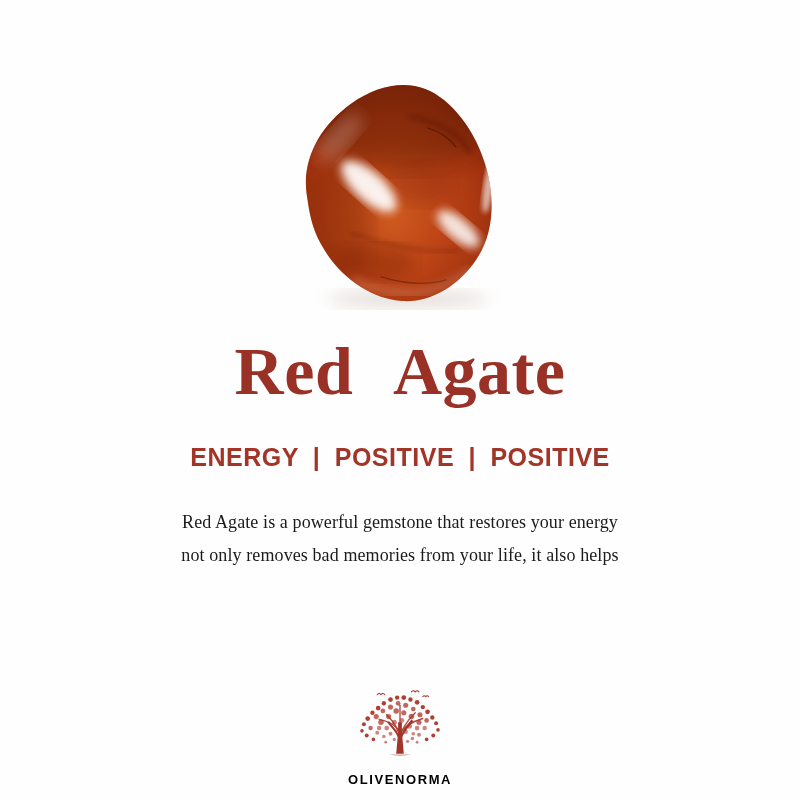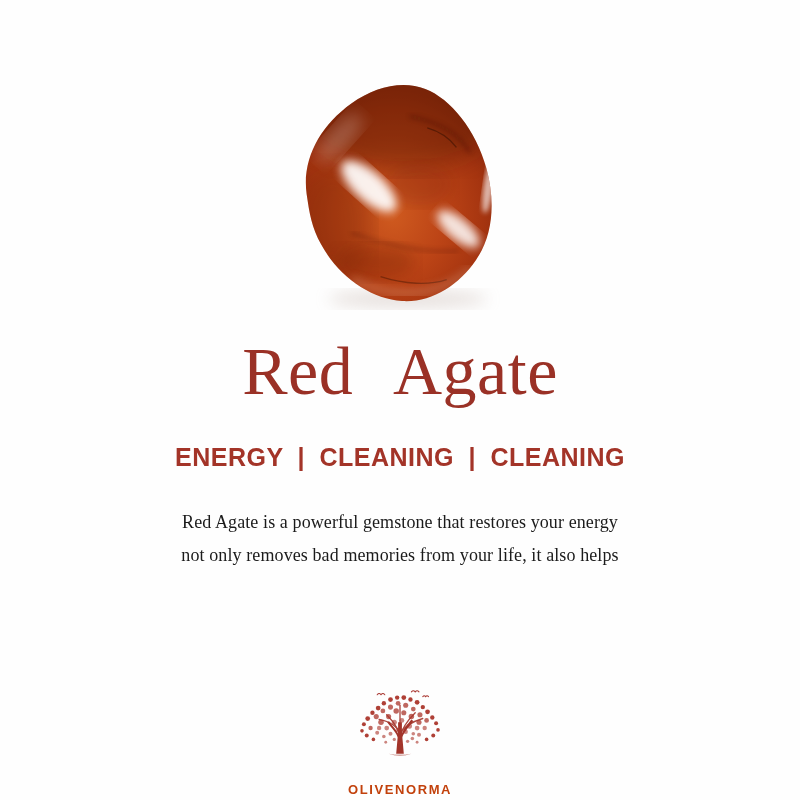--- a/index.html
+++ b/index.html
@@ -21,21 +21,21 @@
     width: 214px;
     height: 236px;
   }
   .title {
     position: absolute;
     top: 334px;
     left: 0;
     width: 100%;
     text-align: center;
     font-family: "Liberation Serif", serif;
-    font-weight: 400;
+    font-weight: 700;
     font-size: 68px;
     line-height: 1.1;
     color: #9A3126;
     word-spacing: 26px;
     letter-spacing: 0.5px;
   }
   .subtitle {
     position: absolute;
     top: 443px;
     left: 0;
@@ -66,26 +66,26 @@
   .brand {
     position: absolute;
     top: 690px;
     left: 0;
     width: 100%;
     text-align: center;
   }
   .brand .tree { display: block; margin: 0 auto; }
   .brand-name {
     display: block;
-    margin-top: 16px;
+    margin-top: 6px;
     font-family: "Liberation Sans", sans-serif;
     font-weight: 700;
     font-size: 13px;
     letter-spacing: 1.6px;
-    color: #c2410c;
+    color: #000000;
   }
 </style>
 </head>
 <body>
 
 <div class="canvas">
 
   <div class="stone-figure">
     <svg width="214" height="236" viewBox="0 0 220 240">
       <defs>
@@ -136,21 +136,21 @@
 
         <ellipse cx="201" cy="112" rx="5" ry="28" fill="#ffffff" opacity="0.65" filter="url(#blur3)" transform="rotate(8 201 112)"></ellipse>
 
         <path d="M60,208 C100,228 150,228 184,196" stroke="#f3c9ae" stroke-width="4" fill="none" opacity="0.5" filter="url(#blur5)"></path>
       </g>
     </svg>
   </div>
 
   <h1 class="title">Red Agate</h1>
 
-  <div class="subtitle">ENERGY | CLEANING | CLEANING</div>
+  <div class="subtitle">ENERGY | POSITIVE | POSITIVE</div>
 
   <div class="description">
     <div class="line">Red Agate is a powerful gemstone that restores your energy</div>
     <div class="line">not only removes bad memories from your life, it also helps</div>
   </div>
 
   <div class="brand">
     <svg class="tree" width="98" height="76" viewBox="0 0 100 80">
 
       <g stroke="#A93832" stroke-width="1.1" fill="none" stroke-linecap="round">

